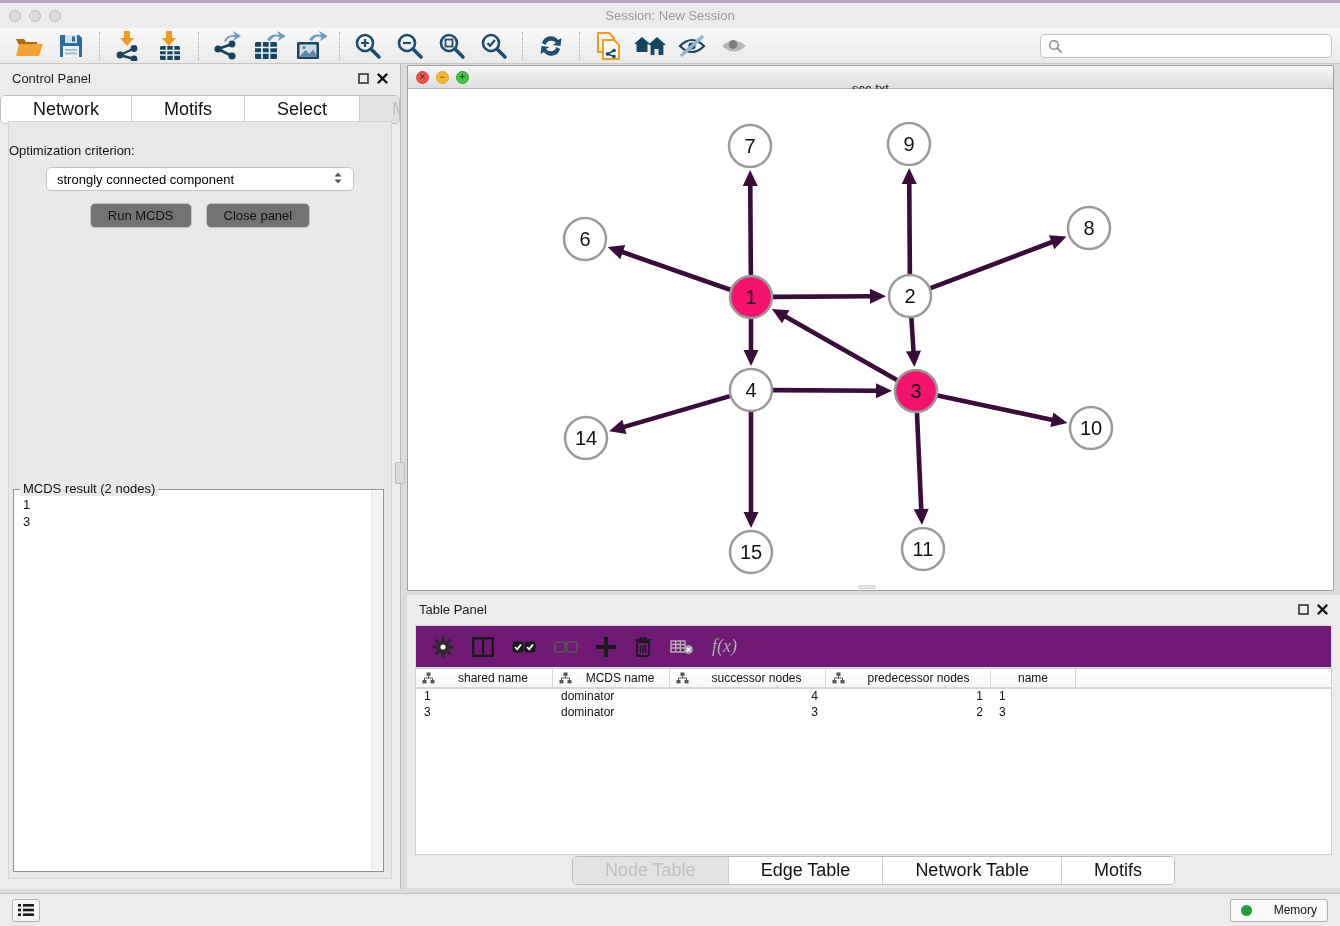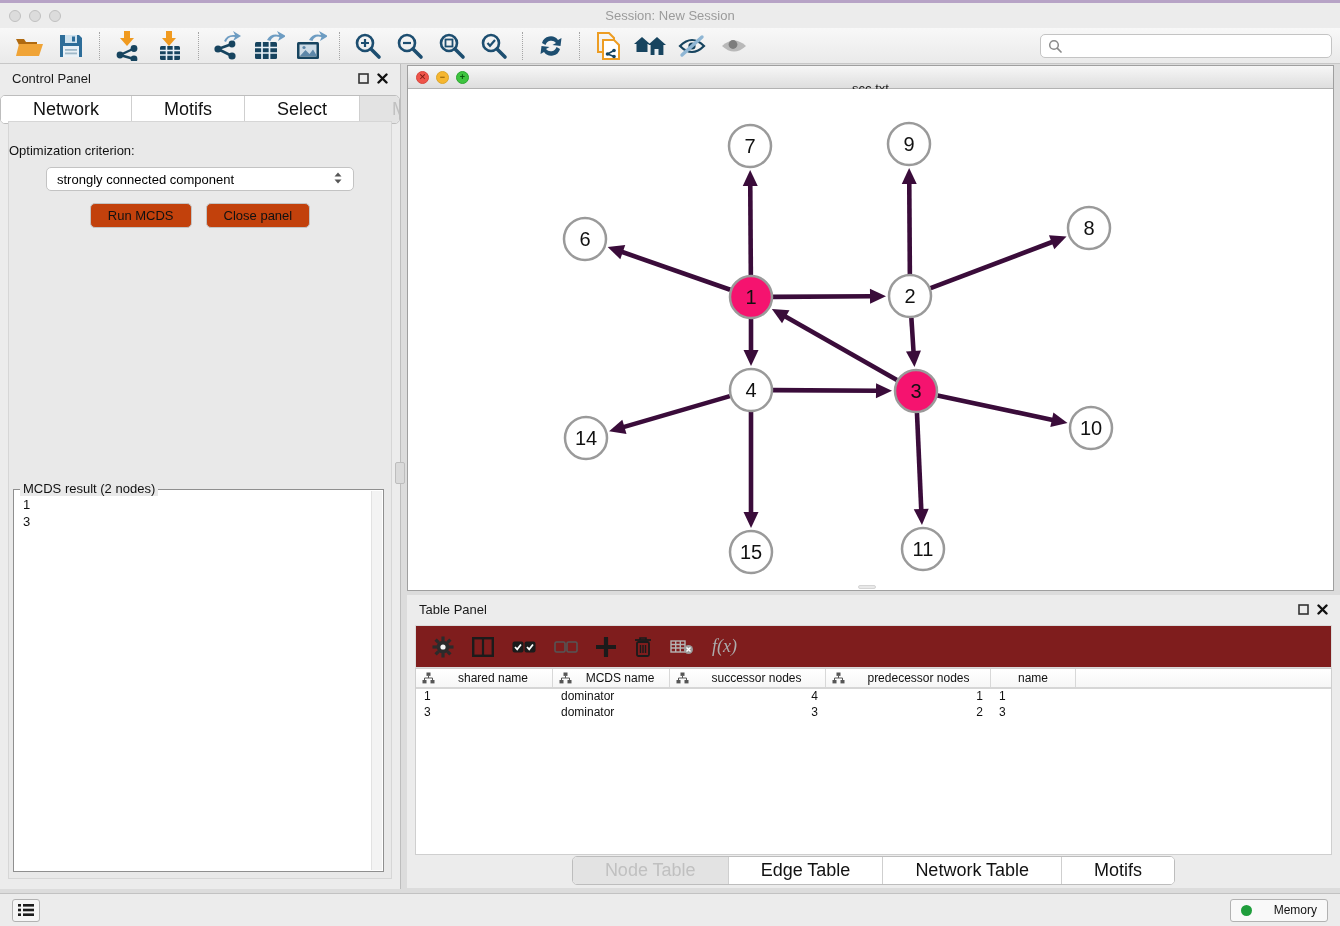--- a/index.html
+++ b/index.html
@@ -29,21 +29,21 @@
   .seg { display:flex; border:1px solid #bdbdbd; border-radius:5px; overflow:hidden; background:#fff; }
   .seg-item { padding:3px 32px; font-size:18px; color:#111; background:#fff; border-left:1px solid #cfcfcf; white-space:nowrap; }
   .seg-item:first-child { border-left:none; }
   .seg-item.selected { background:#e3e3e3; color:#c0c0c0; }
   .cp-tabs { position:absolute; top:31px; left:0; right:0; display:flex; justify-content:center; }
   .cp-content { position:absolute; top:57px; left:8px; right:8px; bottom:10px; background:#e9e9e9; border:1px solid #d6d6d6; }
   .opt-label { margin-top:21px; text-align:left; font-size:13px; color:#111; }
   .dropdown { margin:9px auto 0 auto; width:308px; height:24px; background:#fff; border:1px solid #c3c3c3; border-radius:5px; display:flex; align-items:center; padding:0 10px; font-size:13px;text-align:center; }
   .dropdown .chevrons { margin-left:auto; }
   .btn-row { display:flex; justify-content:center; gap:14px; margin-top:12px; }
-  .btn { background:#c2410c; border:1px solid #c3c3c3; border-radius:5px; padding:4px 17px; font-size:13px; color:#111; }
+  .btn { background:#737373; border:1px solid #c3c3c3; border-radius:5px; padding:4px 17px; font-size:13px; color:#111; }
   .result-fieldset { position:absolute; left:4px; right:7px; top:367px; bottom:6px; border:1px solid #8f8f8f; background:#fff; }
   .result-legend { position:absolute; top:-9px; left:6px; background:#e9e9e9; padding:0 3px; font-size:13px; color:#111; }
   .result-list { position:absolute; inset:0; padding:6px 9px; font-size:13px; line-height:17px; color:#111; overflow:hidden; }
   .vscroll { position:absolute; top:1px; right:1px; bottom:1px; width:11px; background:#f3f3f3; border-left:1px solid #e2e2e2; }
 
   
   .splitter-grip { position:absolute; left:395px; top:462px; width:10px; height:22px; background:#dadada; border:1px solid #bdbdbd; border-radius:2px; }
 
   
   .net-window { position:absolute; left:407px; top:65px; width:927px; height:526px; background:#fff; border:1px solid #9f9f9f; }
@@ -52,21 +52,21 @@
   .ntl { width:13px; height:13px; border-radius:50%; display:flex; align-items:center; justify-content:center; font-size:9px; font-weight:bold; line-height:1; }
   .ntl.red   { background:#ee544a; border:1px solid #d8453c; color:#7c1810; }
   .ntl.yellow{ background:#f6b62f; border:1px solid #dba62b; color:#8a5c05; }
   .ntl.green { background:#3ec43f; border:1px solid #2aa62f; color:#0b5c0e; }
   .net-title { width:100%; text-align:center; font-size:13px; color:#1a1a1a;margin-top:22px; }
   .net-canvas { position:absolute; left:0; top:23px; width:925px; height:501px; background:#fff; }
   .canvas-grip { position:absolute; left:450px; bottom:1px; width:18px; height:4px; background:#e8e8e8; border:1px solid #d5d5d5; border-radius:2px; }
 
   
   .table-panel { position:absolute; left:407px; top:595px; width:933px; height:293px; background:#ececec; }
-  .tp-toolbar { position:absolute; top:30px; left:8px; right:8px; height:43px; background:#7f1d1d; border:1px solid #dbdbdb; display:flex; align-items:center; gap:18px; padding:0 16px; }
+  .tp-toolbar { position:absolute; top:30px; left:8px; right:8px; height:43px; background:#701a75; border:1px solid #dbdbdb; display:flex; align-items:center; gap:18px; padding:0 16px; }
   .tp-table { position:absolute; top:73px; left:8px; right:8px; bottom:33px; background:#fff; border:1px solid #cfcfcf; overflow:hidden; }
   .thead { display:flex; height:20px; border-bottom:2px solid #d6d6d6; background:linear-gradient(#ffffff,#f6f6f6); }
   .th { display:flex; align-items:center; gap:5px; padding:0 6px; border-right:1px solid #d8d8d8; font-size:12px; color:#111; justify-content:flex-start; }
   .th .th-label { flex:1; text-align:center; }
   .trow { display:flex; height:16px; font-size:12px; color:#111; }
   .td { padding:0 8px; white-space:nowrap; overflow:hidden; }
   .w1{width:137px;} .w2{width:117px;} .w3{width:156px;} .w4{width:165px;gap:8px;} .w5{width:85px;}
   .num { text-align:right; }
   .tp-tabs { position:absolute; bottom:3px; left:0; right:0; display:flex; justify-content:center; }
 

